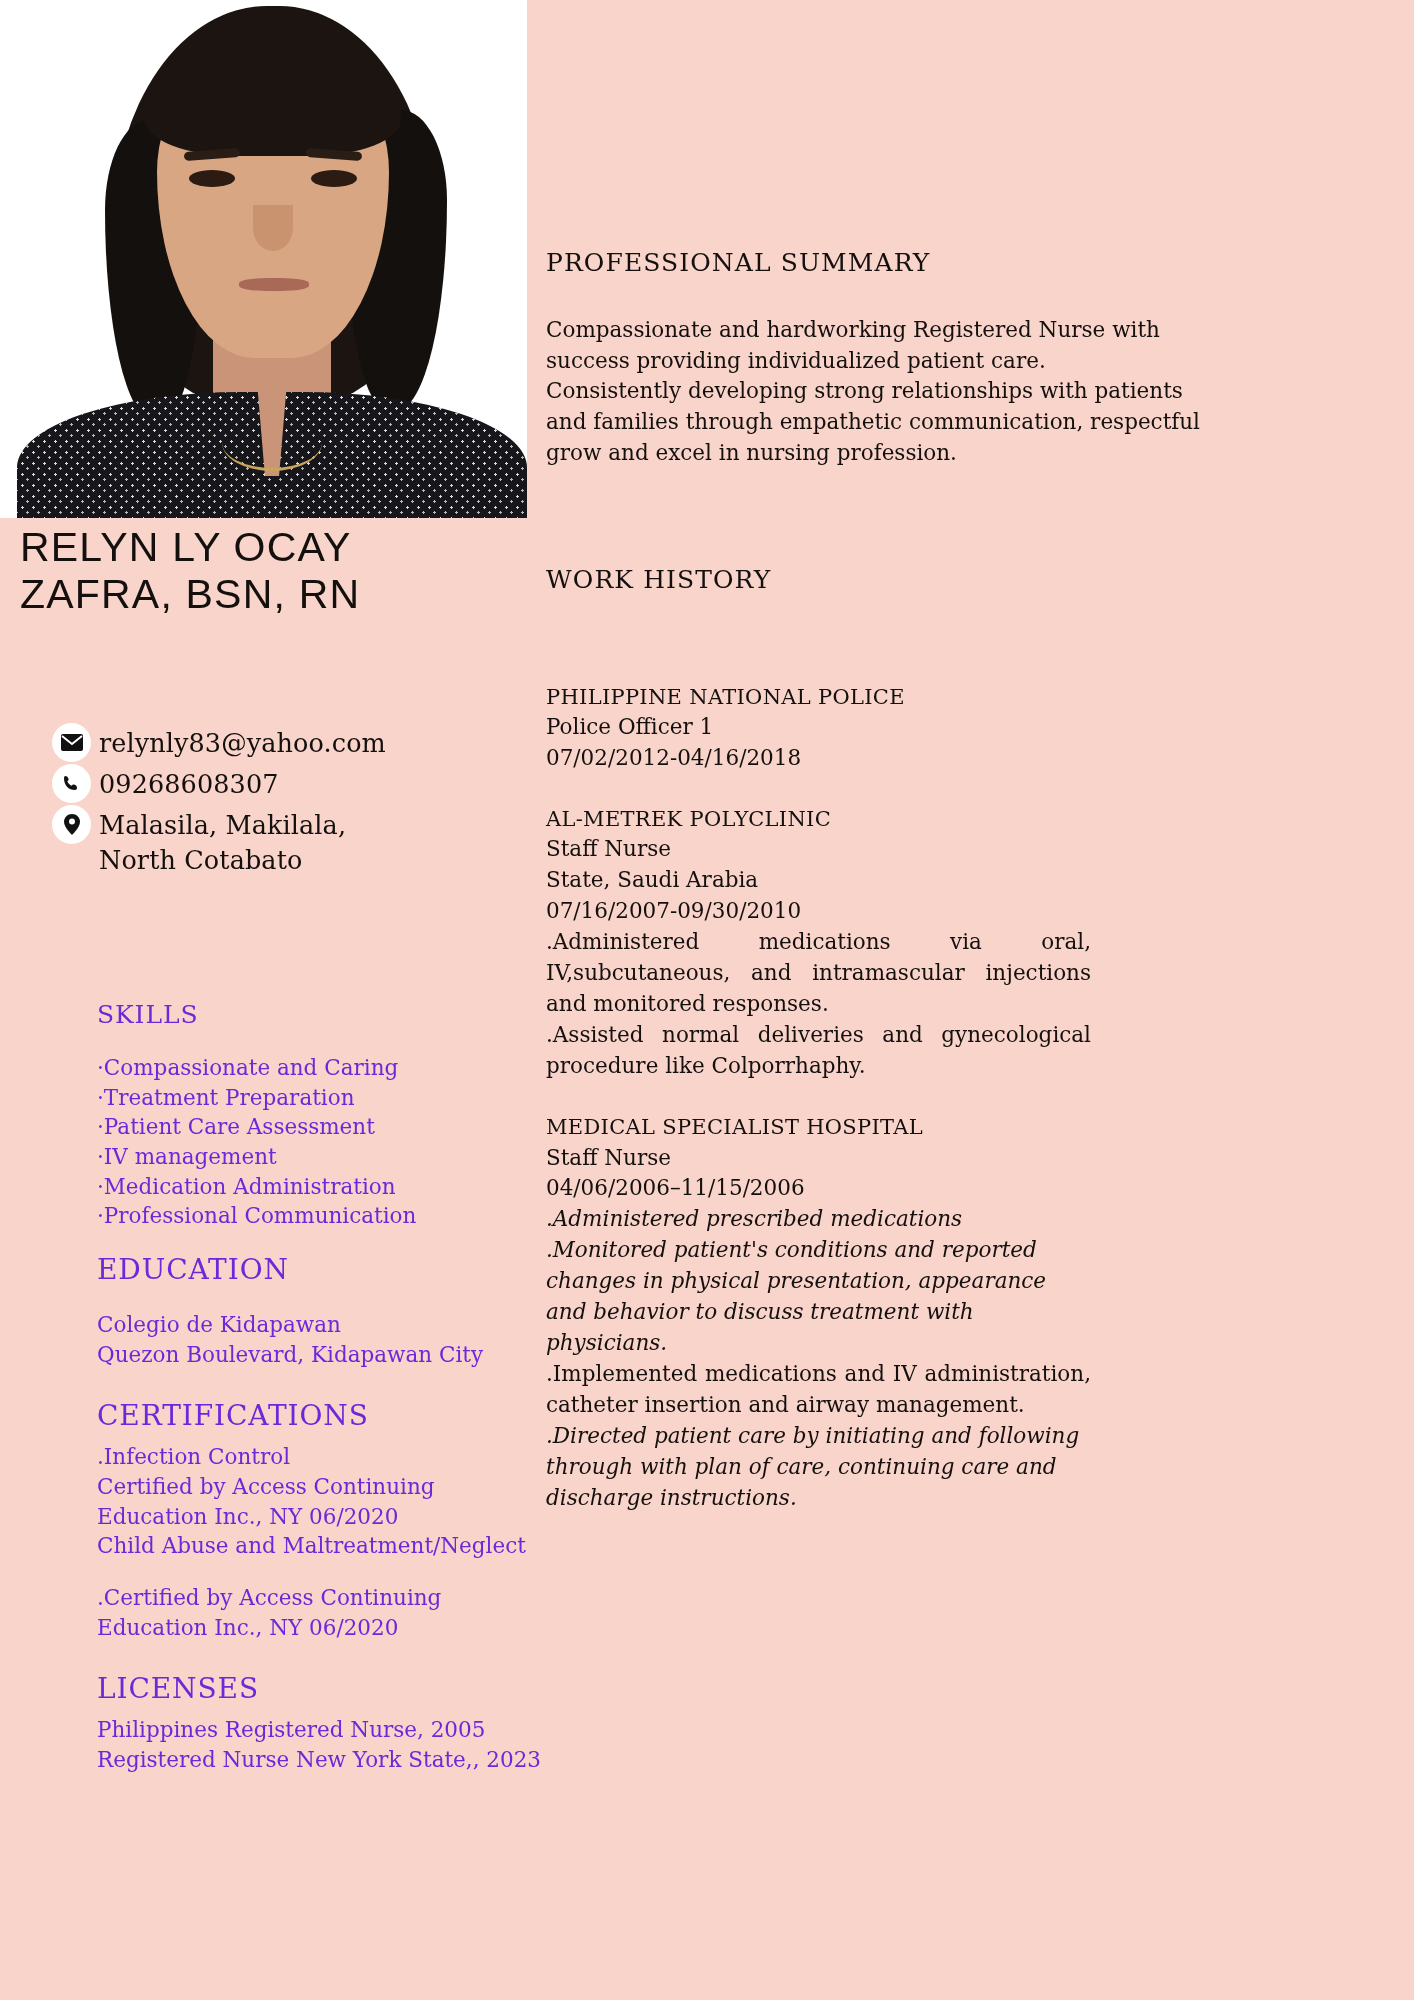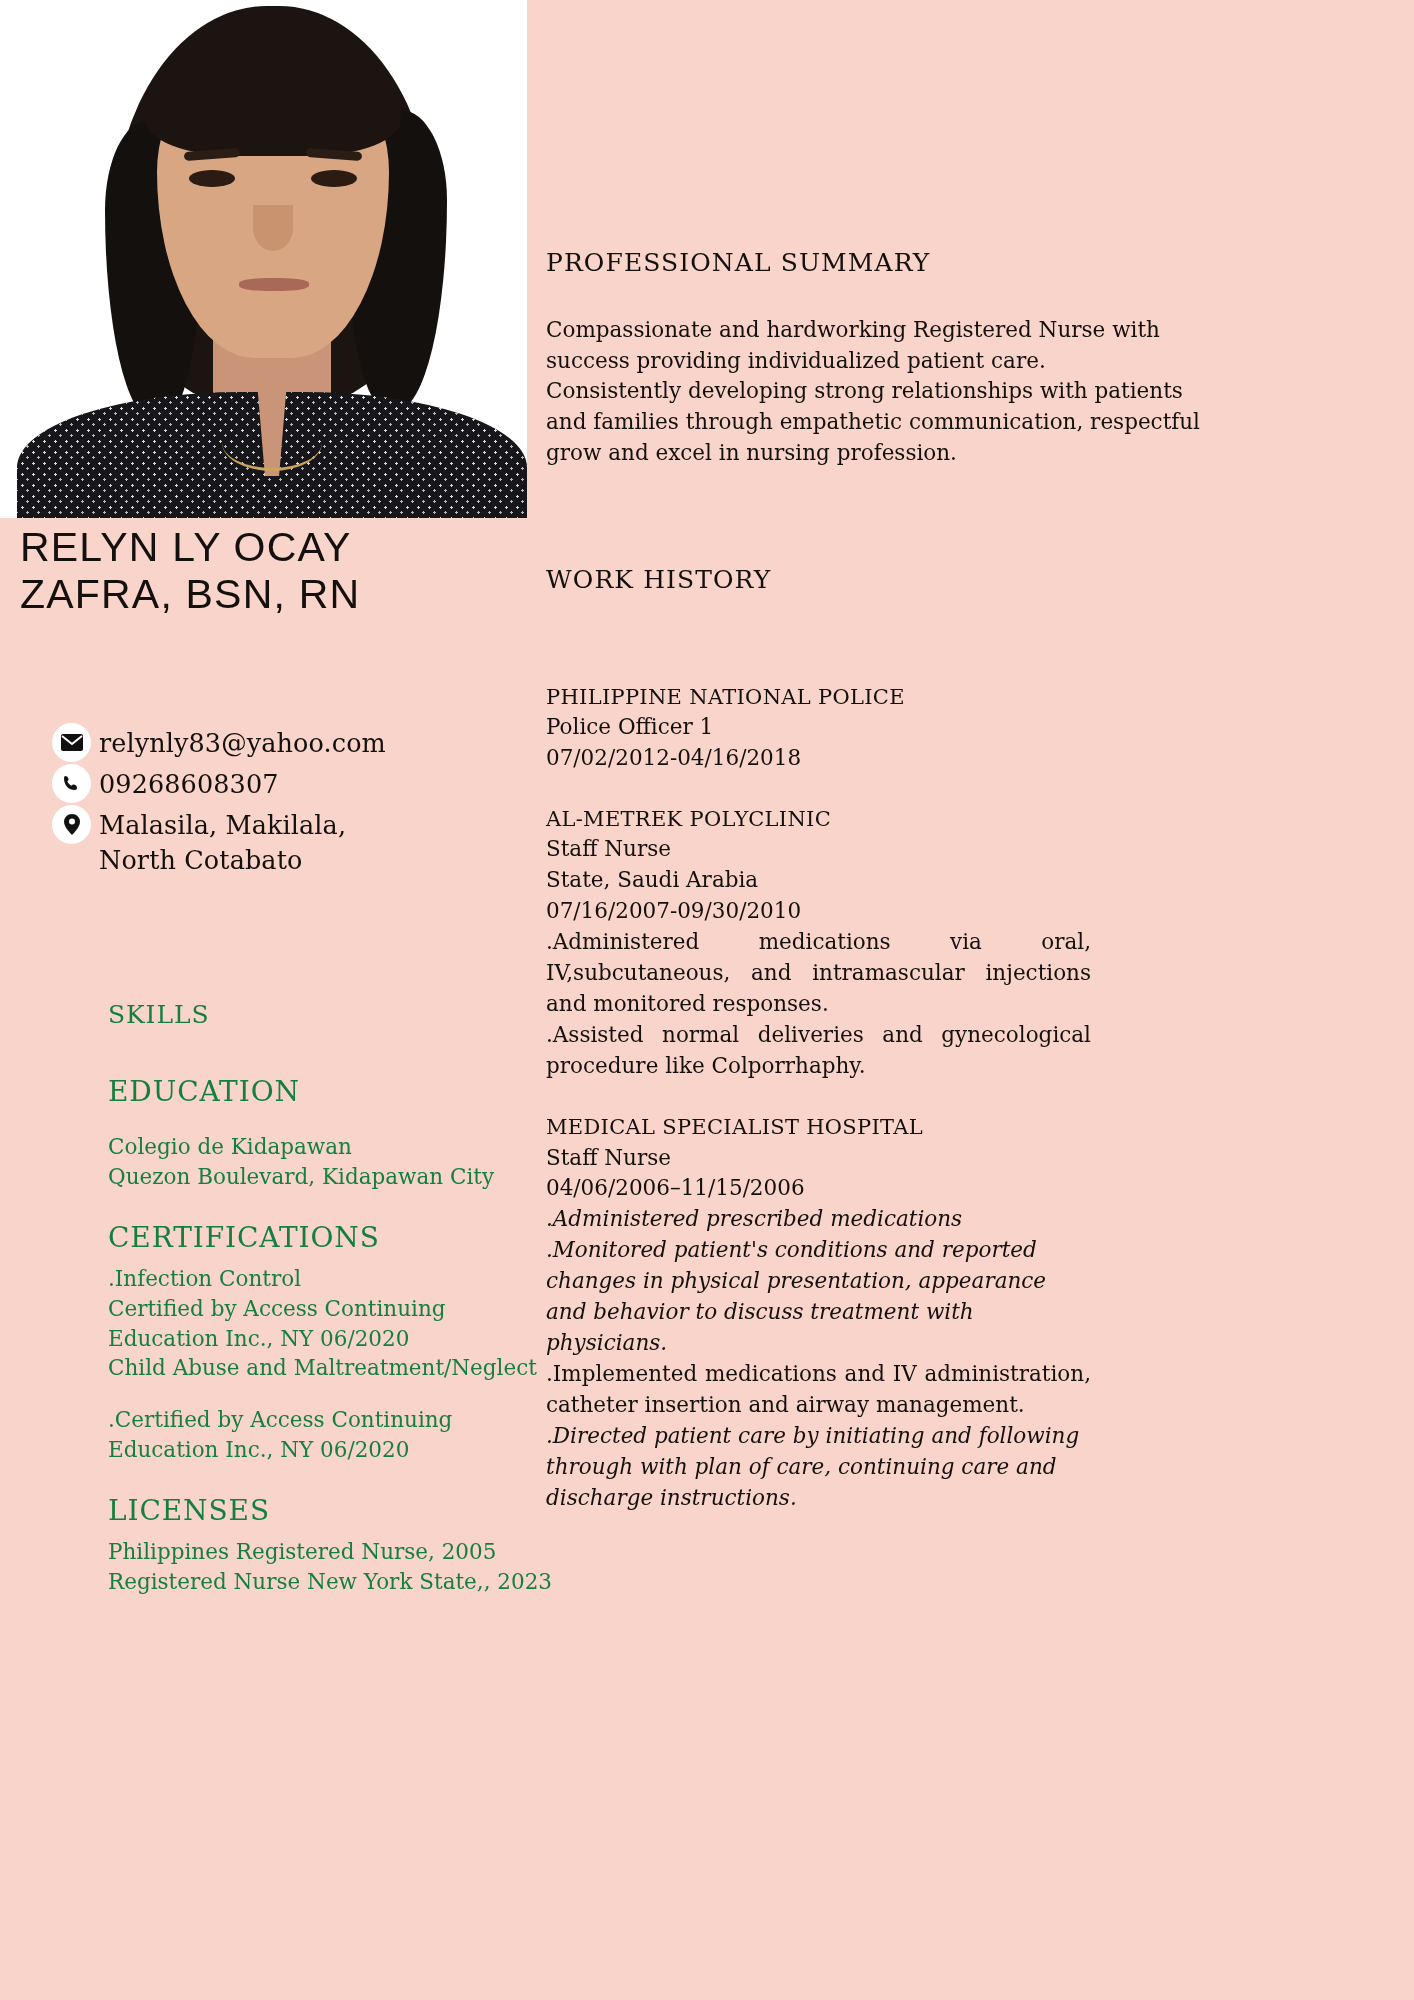--- a/index.html
+++ b/index.html
@@ -151,24 +151,24 @@
   .c-icon svg { display: block; }
   .c-text {
     font-size: 25.5px;
     color: #14100e;
     letter-spacing: .1px;
   }
   .c-text.indent { margin-left: 47px; }
   
   .left-col {
     position: absolute;
-    left: 108px;
+    left: 97px;
     top: 1000px;
     width: 400px;
-    color: #15803d;
+    color: #6d28d9;
   }
   .l-head {
     font-size: 25px;
     letter-spacing: .9px;
     margin-bottom: 24px;
   }
   .l-head.sm { font-size: 28px; margin-bottom: 10px; }
   .l-line {
     font-size: 21.5px;
     line-height: 1.38;
@@ -270,20 +270,28 @@
           </svg>
       </span>
       <span class="c-text">Malasila, Makilala,</span>
     </div>
     <div class="c-text indent">North Cotabato</div>
   </div>
 
   <div class="left-col">
 
     <div class="l-head">SKILLS</div>
+    <div>
+      <div class="l-line">·Compassionate and Caring</div>
+      <div class="l-line">·Treatment Preparation</div>
+      <div class="l-line">·Patient Care Assessment</div>
+      <div class="l-line">·IV management</div>
+      <div class="l-line">·Medication Administration</div>
+      <div class="l-line">·Professional Communication</div>
+    </div>
 
     <div class="gap-md"></div>
     <div class="l-head sm">EDUCATION</div>
     <div class="gap-sm"></div>
     <div>
       <div class="l-line">Colegio de Kidapawan</div>
       <div class="l-line">Quezon Boulevard, Kidapawan City</div>
     </div>
 
     <div class="gap-lg"></div>

